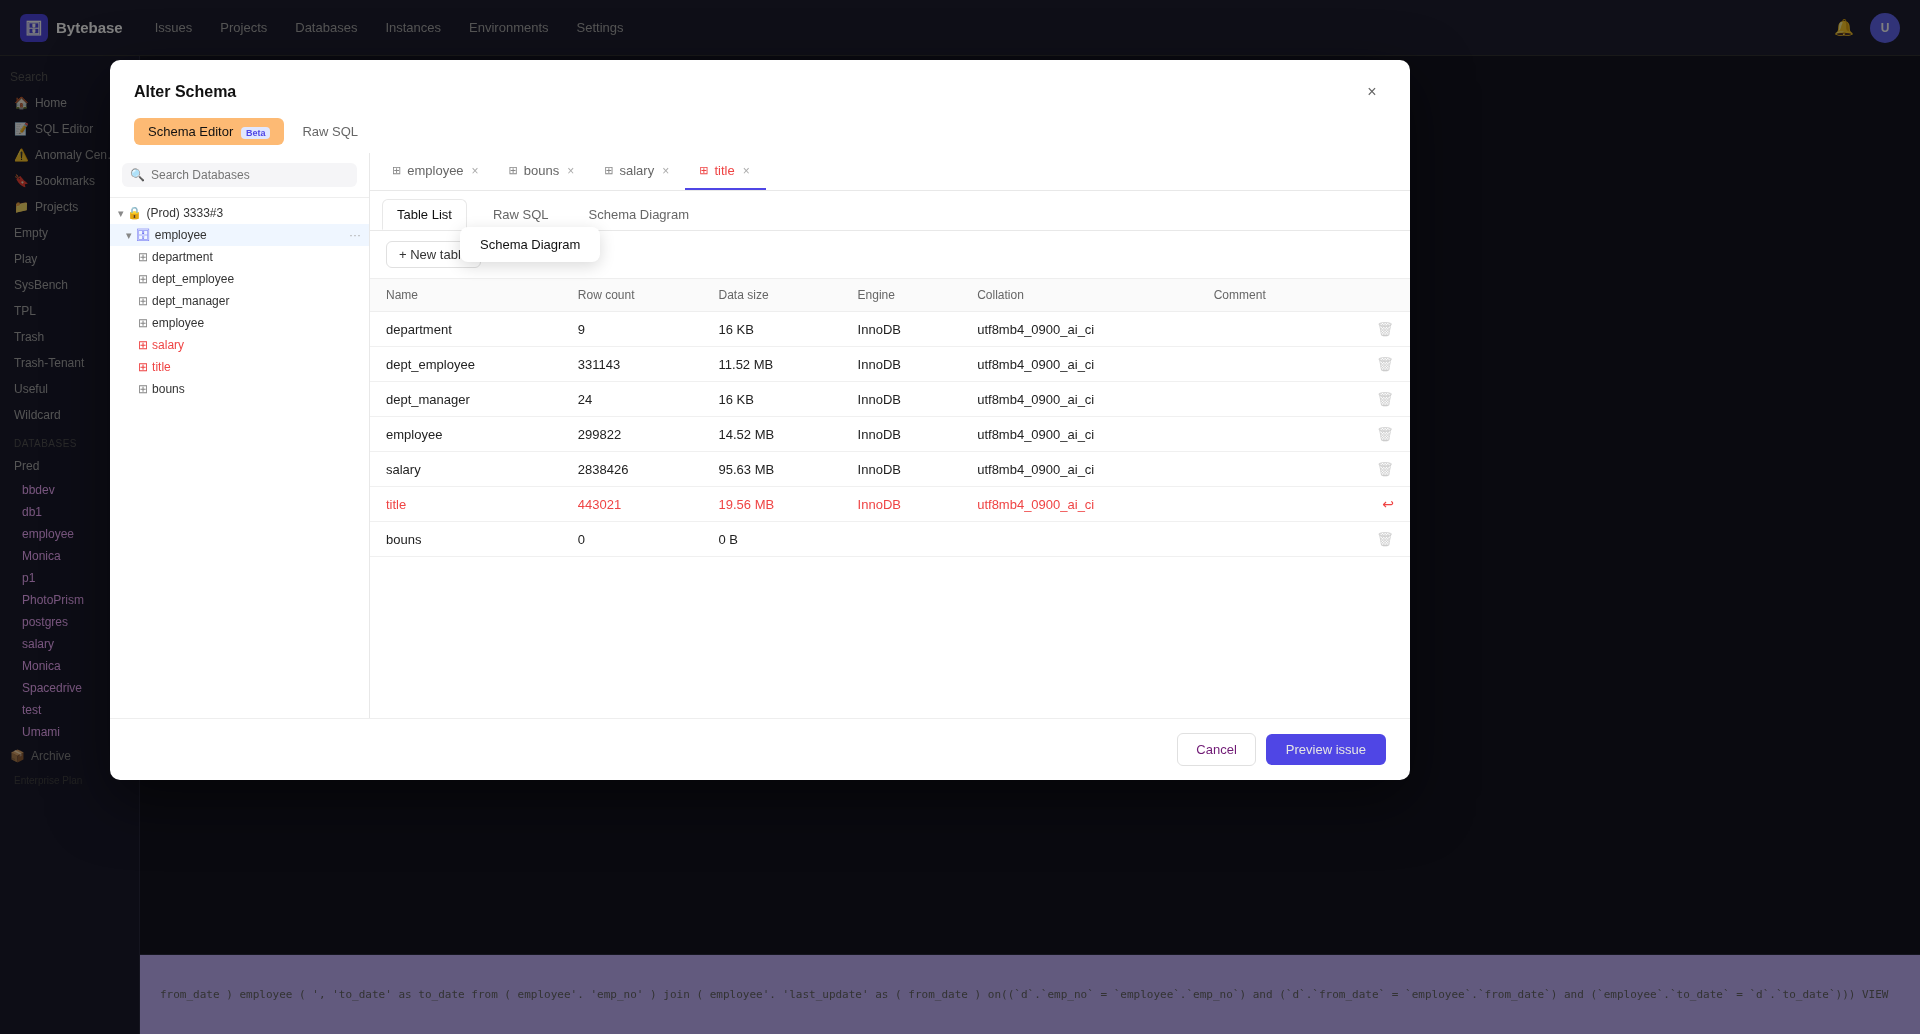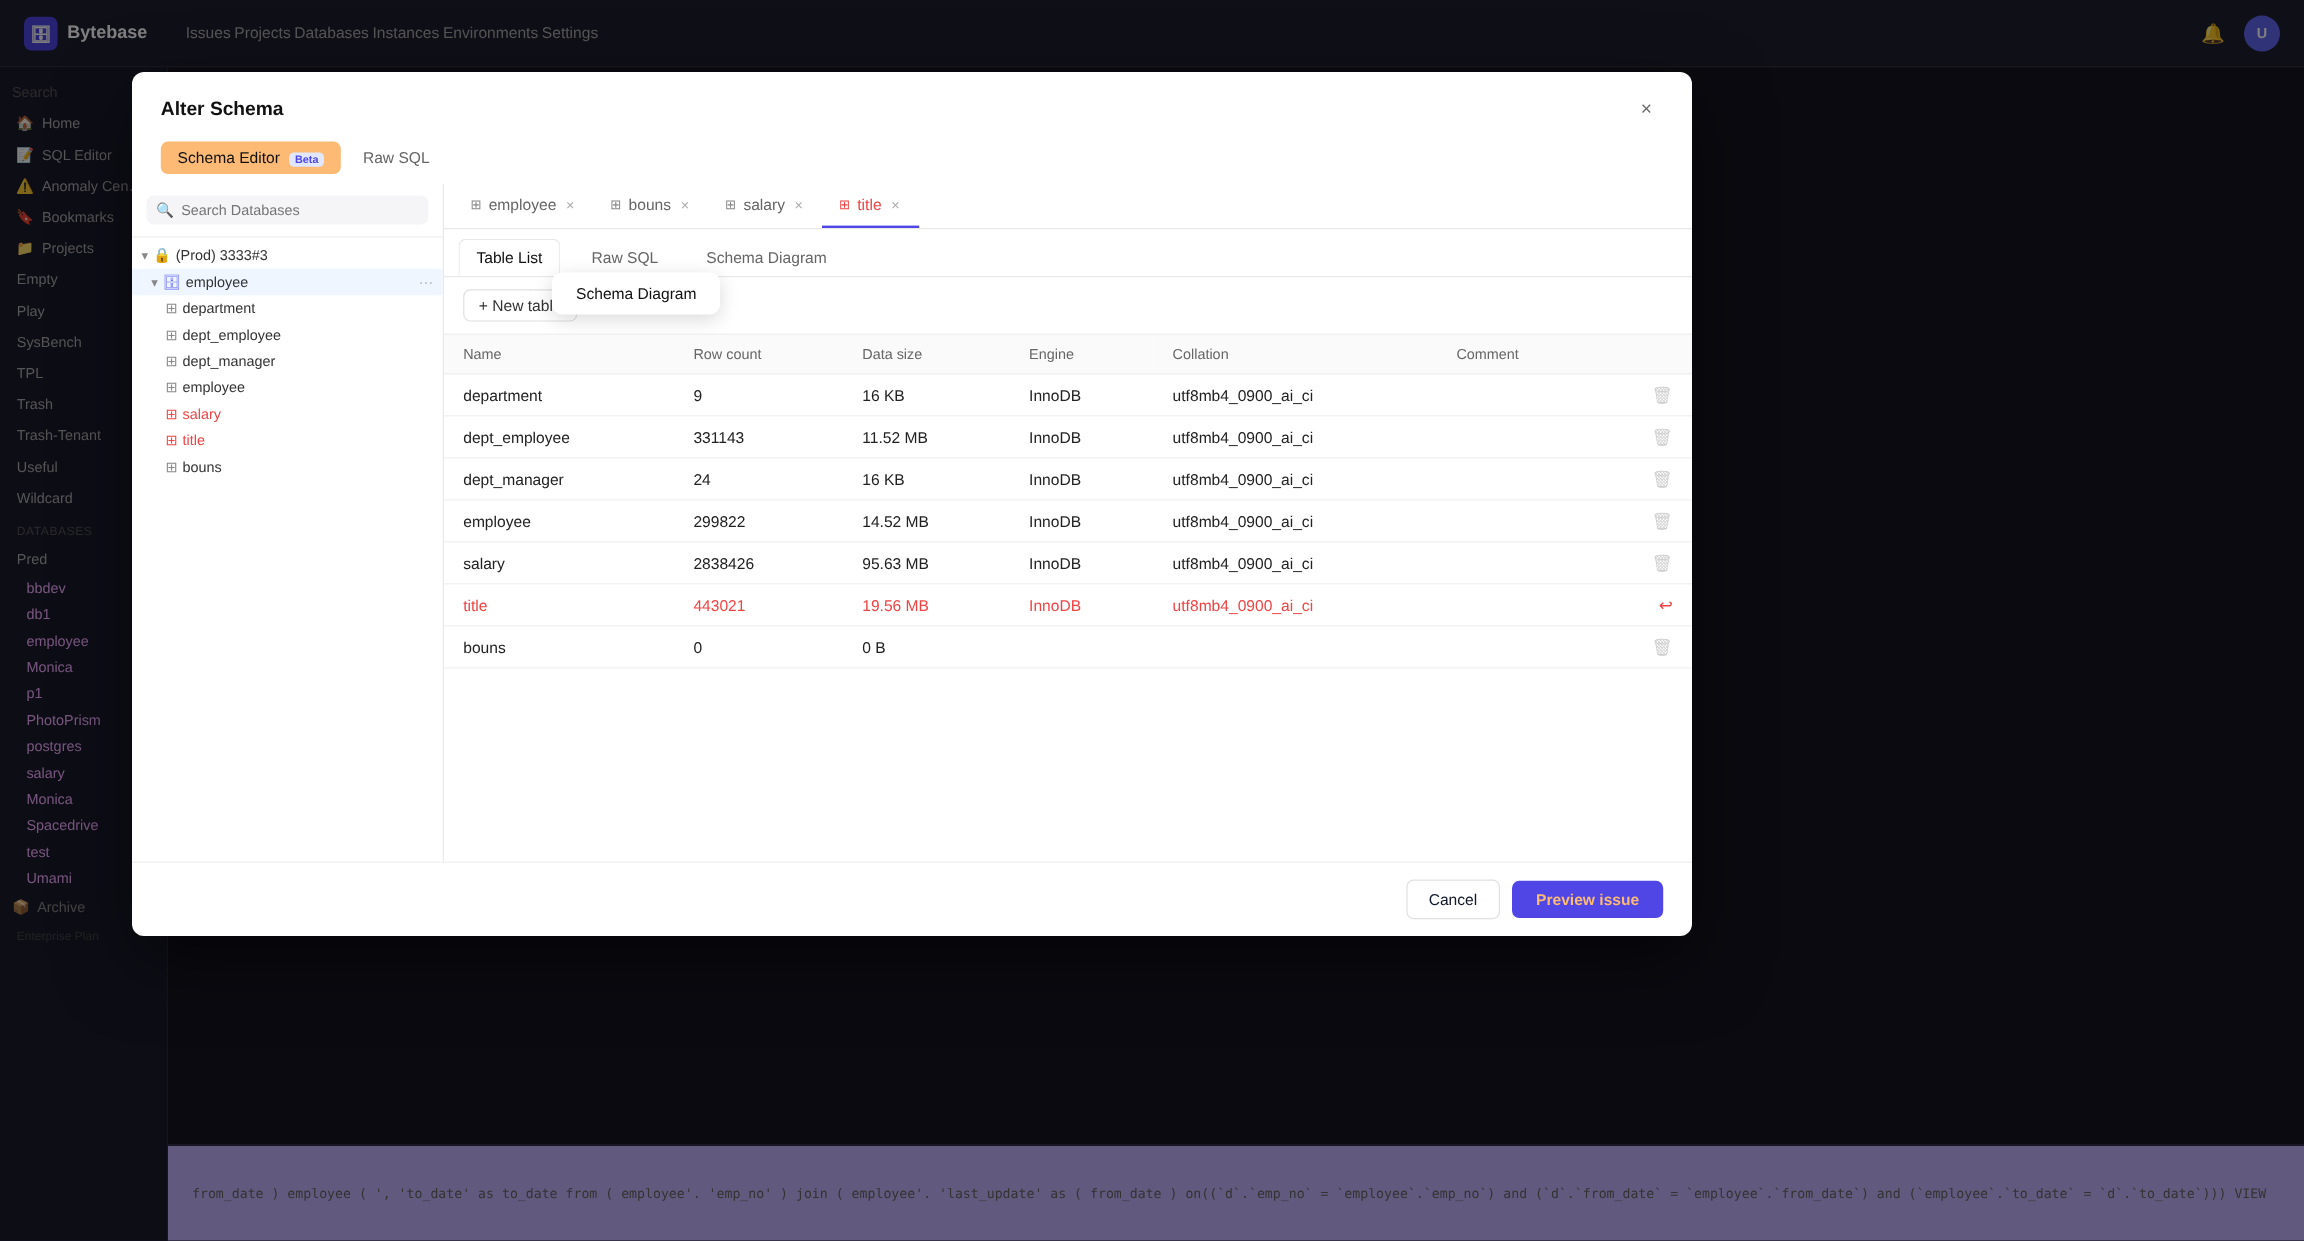--- a/index.html
+++ b/index.html
@@ -49,21 +49,21 @@
       height: 28px;
       background: #4f46e5;
       border-radius: 6px;
       display: flex;
       align-items: center;
       justify-content: center;
       font-size: 14px;
     }
     .nav-links {
       display: flex;
-      gap: 3px;
+      gap: 28px;
       margin-left: 8px;
     }
     .nav-link {
       color: #aaa;
       font-size: 13px;
       cursor: pointer;
       padding: 4px 0;
     }
     .nav-spacer { flex: 1; }
     .nav-right {
@@ -460,29 +460,29 @@
       border-top: 1px solid #eee;
       flex-shrink: 0;
     }
     .btn-cancel {
       padding: 8px 18px;
       border: 1px solid #e0e0e0;
       border-radius: 6px;
       background: #fff;
       cursor: pointer;
       font-size: 13px;
-      color: #0f172a;
+      color: #701a75;
     }
     .btn-preview {
       padding: 8px 20px;
       border-radius: 6px;
       background: #4f46e5;
-      color: #fdba74;
-      font-size: 13px;
-      font-weight: 700;
+      color: #e5e5e5;
+      font-size: 13px;
+      font-weight: 400;
       border: none;
       cursor: pointer;
     }
 
     
     .sql-bar {
       position: absolute;
       bottom: 0;
       left: 0;
       right: 0;

